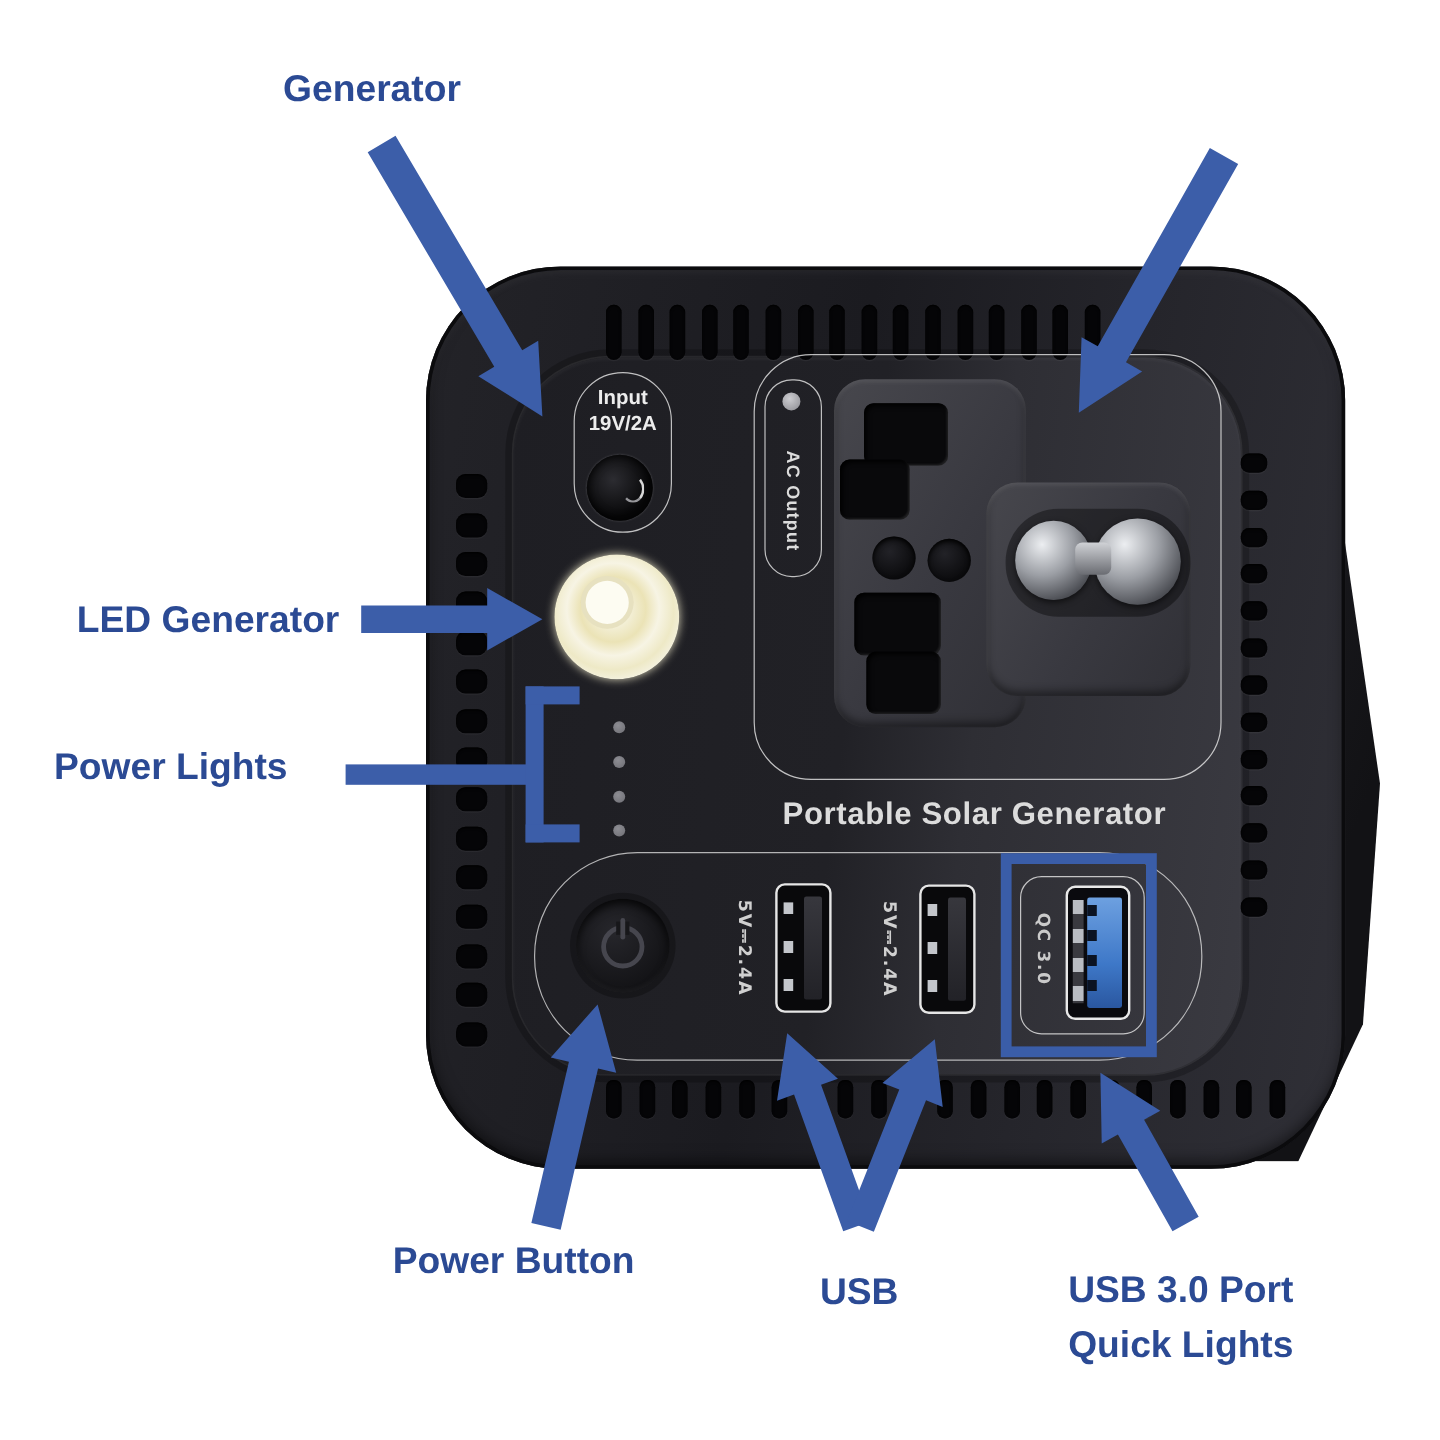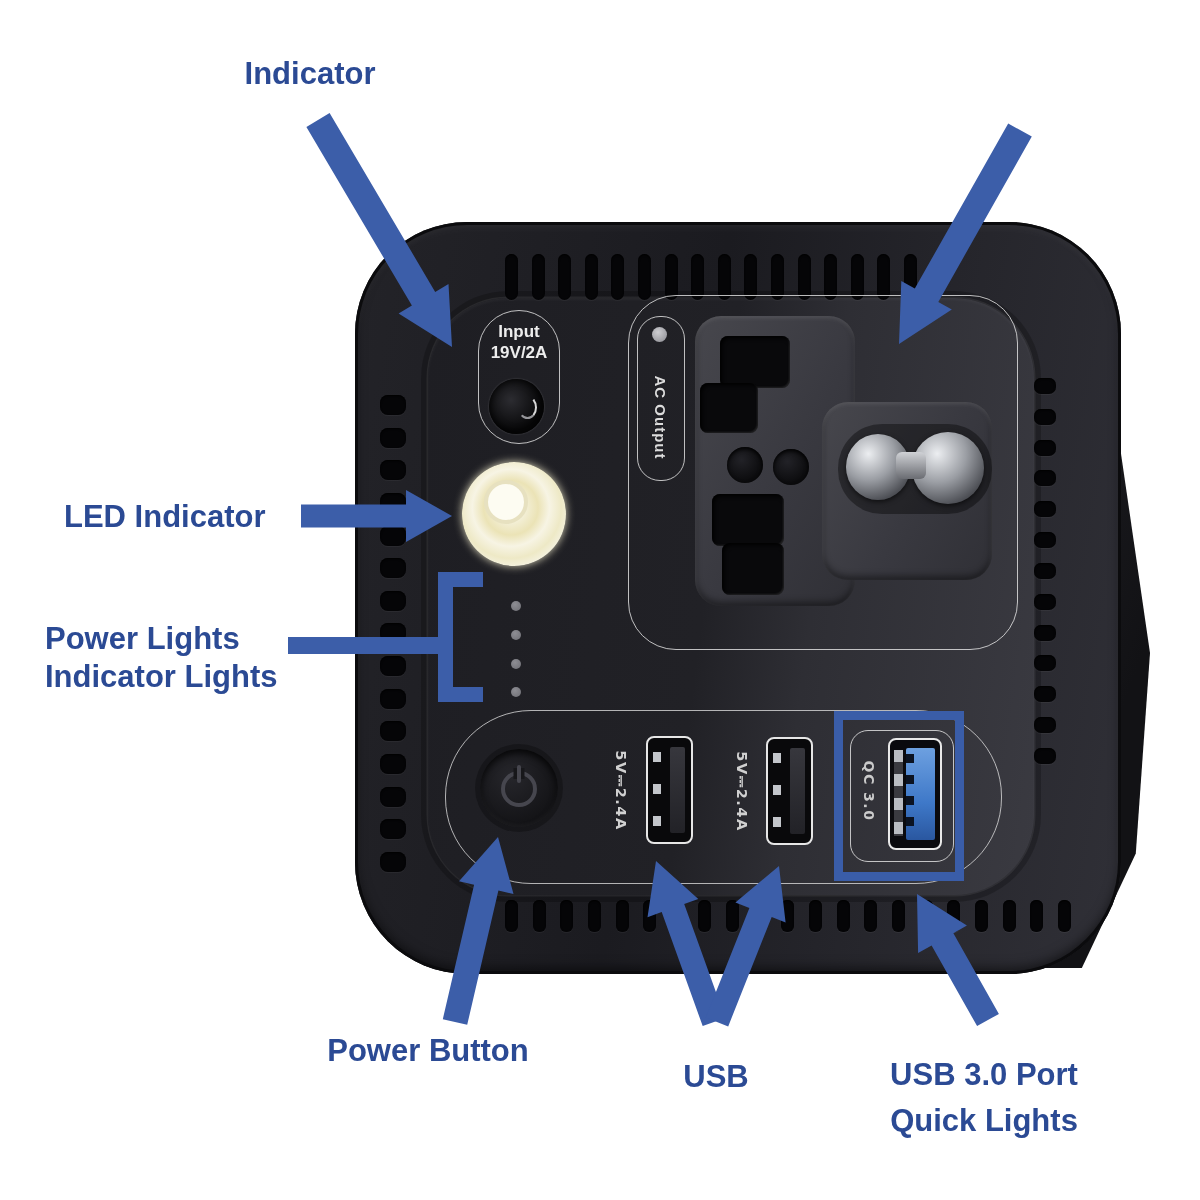--- a/index.html
+++ b/index.html
@@ -245,20 +245,21 @@
   <div class="sock-slot" style="left:700px;top:383px;width:58px;height:50px"></div>
   <div class="sock-slot" style="left:712px;top:494px;width:72px;height:52px"></div>
   <div class="sock-slot" style="left:722px;top:543px;width:62px;height:52px"></div>
   <span class="sock-hole" style="left:727px;top:447px"></span>
   <span class="sock-hole" style="left:773px;top:449px"></span>
   <div class="contact-recess"></div>
   <div class="contact" style="left:846px;top:434px;width:64px;height:66px"></div>
   <div class="contact" style="left:912px;top:432px;width:72px;height:72px"></div>
   <div class="contact-bar"></div>
 
+  <div class="product-name">Portable Solar Generator</div>
 
   <div class="outline stadium"></div>
   <div class="power-btn">
     <span class="power-glyph"></span>
   </div>
 
   <div class="vtext usb-label" style="left:560px;top:782px">5V⎓2.4A</div>
   <div class="usb-port" style="left:646px;top:736px">
     <span class="tabs"></span>
     <span class="tongue"></span>
@@ -287,25 +288,24 @@
       <polygon points="725.3,1017.9 684.2,904.0 698.3,898.9 656.0,861.0 647.5,917.2 661.7,912.1 702.7,1026.1"></polygon>
       <polygon points="728.2,1026.4 771.7,916.9 785.6,922.4 779.0,866.0 735.4,902.5 749.4,908.0 705.8,1017.6"></polygon>
       <polygon points="998.9,1013.9 953.4,933.2 966.9,925.6 917.0,894.0 918.1,953.0 931.6,945.4 977.1,1026.1"></polygon>
       <rect x="288" y="637" width="158" height="17"></rect>
       <rect x="438" y="572" width="15" height="130"></rect>
       <rect x="438" y="572" width="45" height="15"></rect>
       <rect x="438" y="687" width="45" height="15"></rect>
     </g>
   </svg>
 
-  <div class="lbl center" style="left:310px;top:55px">Indicator</div>
-  <div class="lbl" style="left:64px;top:498px">LED Indicator</div>
+  <div class="lbl center" style="left:310px;top:55px">Generator</div>
+  <div class="lbl" style="left:64px;top:498px">LED Generator</div>
   <div class="lbl" style="left:45px;top:620px">
     <div>Power Lights</div>
-    <div>Indicator Lights</div>
   </div>
   <div class="lbl center" style="left:428px;top:1032px">Power Button</div>
   <div class="lbl center" style="left:716px;top:1058px">USB</div>
   <div class="lbl center" style="left:984px;top:1052px;line-height:46px">
     <div>USB 3.0 Port</div>
     <div>Quick Lights</div>
   </div>
 
 </div>
 

